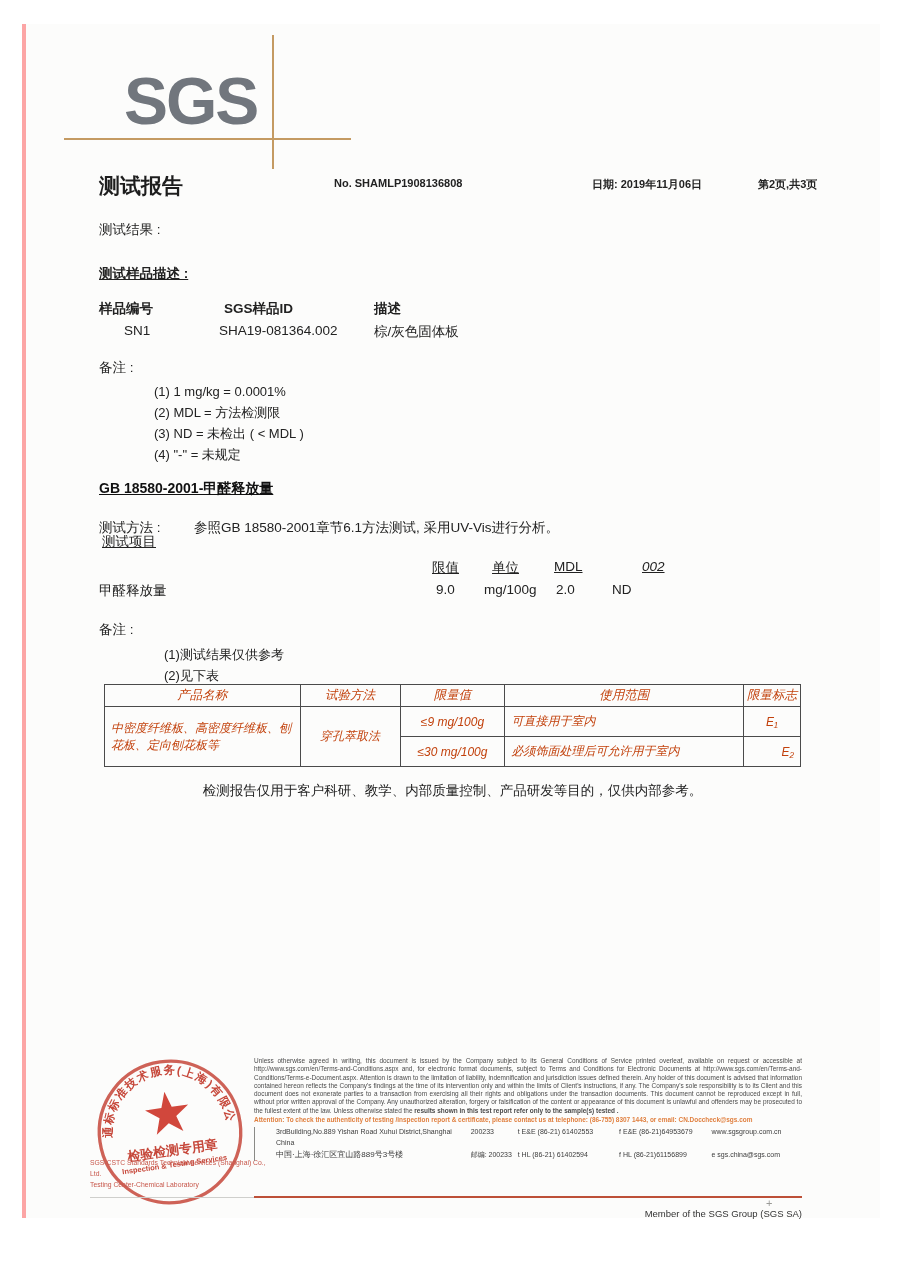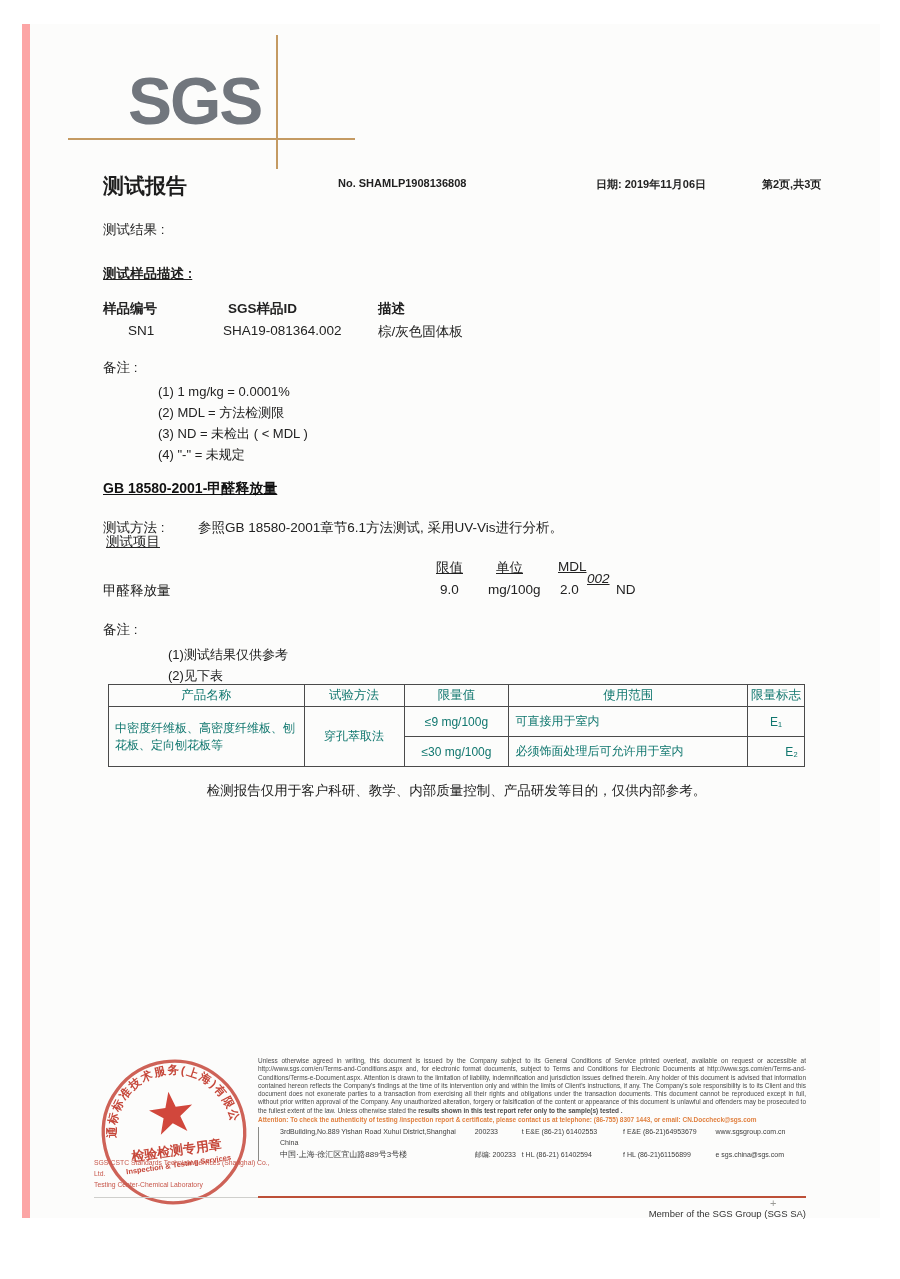--- a/index.html
+++ b/index.html
@@ -2,21 +2,21 @@
 <html><head>
 <meta charset="utf-8">
 <style>
   * { margin:0; padding:0; box-sizing:border-box; }
   html,body { width:900px; height:1279px; background:#ffffff; font-family:"Liberation Sans", sans-serif; color:#2b2b2b; }
   .page {
     position:relative;
     margin:24px 18px 0 22px;
     width:858px; height:1194px;
     background:#fcfcfb;
-    border-left:8px solid #fca5a5;
+    border-left:4px solid #fca5a5;
   }
   .abs { position:absolute; }
 
   
   .logo-text { font-size:66px; font-weight:bold; color:#71767d; letter-spacing:-2px; line-height:1; }
   .logo-hline { background:#c49a62; height:2px; }
   .logo-vline { background:#c49a62; width:2px; }
 
   
   .doc-title { font-size:21px; font-weight:bold; color:#1d1d1d; }
@@ -24,21 +24,21 @@
   .label { font-size:13.5px; color:#222; }
   .u { text-decoration:underline; }
   .b { font-weight:bold; }
   .it { font-style:italic; }
 
   .note-item { font-size:13px; line-height:21px; color:#222; }
 
   .sec-head { font-size:14px; font-weight:bold; text-decoration:underline; color:#111; }
 
   
-  table.limit { border-collapse:collapse; font-size:12px; color:#0f766e; }
+  table.limit { border-collapse:collapse; font-size:12px; color:#c2410c;font-style:italic; }
   table.limit th, table.limit td { border:1px solid #4a4a4a; padding:2px 6px; font-weight:normal; vertical-align:middle; }
   table.limit th { font-size:12.5px; text-align:center; }
   table.limit td { height:30px; }
 
   
   .legal { font-size:6.45px; line-height:1.28; text-align:justify; color:#4a4a4a; }
   .attention { font-size:6.45px; line-height:1.3; color:#e07f3e; font-weight:bold; }
   .addr-row { display:flex; align-items:baseline; font-size:7px; color:#3c3c3c; line-height:1.55; }
   .addr-a { width:215px; }
   .addr-b { width:52px; }
@@ -87,21 +87,21 @@
 
   <div class="abs sec-head" style="left:73px;top:456px;">GB 18580-2001-甲醛释放量</div>
 
   <div class="abs label" style="left:73px;top:495px;">测试方法 :</div>
   <div class="abs label" style="left:168px;top:495px;">参照GB 18580-2001章节6.1方法测试, 采用UV-Vis进行分析。</div>
 
   <div class="abs label u" style="left:76px;top:509px;">测试项目</div>
   <div class="abs label u" style="left:406px;top:535px;">限值</div>
   <div class="abs label u" style="left:466px;top:535px;">单位</div>
   <div class="abs label u" style="left:528px;top:535px;">MDL</div>
-  <div class="abs label u it" style="left:557px;top:535px;margin-top:12px;">002</div>
+  <div class="abs label u it" style="left:616px;top:535px;">002</div>
   <div class="abs label" style="left:73px;top:558px;">甲醛释放量</div>
   <div class="abs label" style="left:410px;top:558px;">9.0</div>
   <div class="abs label" style="left:458px;top:558px;">mg/100g</div>
   <div class="abs label" style="left:530px;top:558px;">2.0</div>
   <div class="abs label" style="left:586px;top:558px;">ND</div>
 
   <div class="abs label" style="left:73px;top:597px;">备注 :</div>
   <div class="abs" style="left:138px;top:620px;">
     <div class="note-item">(1)测试结果仅供参考</div>
     <div class="note-item">(2)见下表</div>

